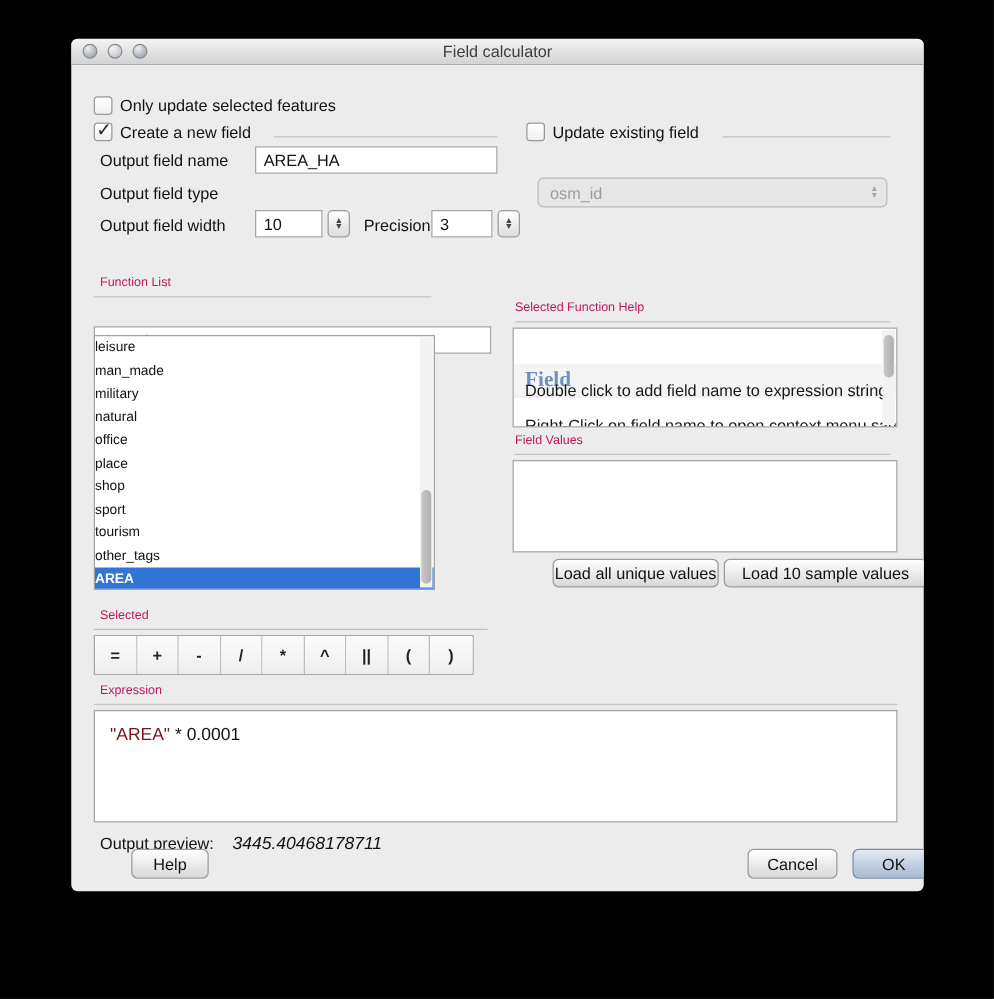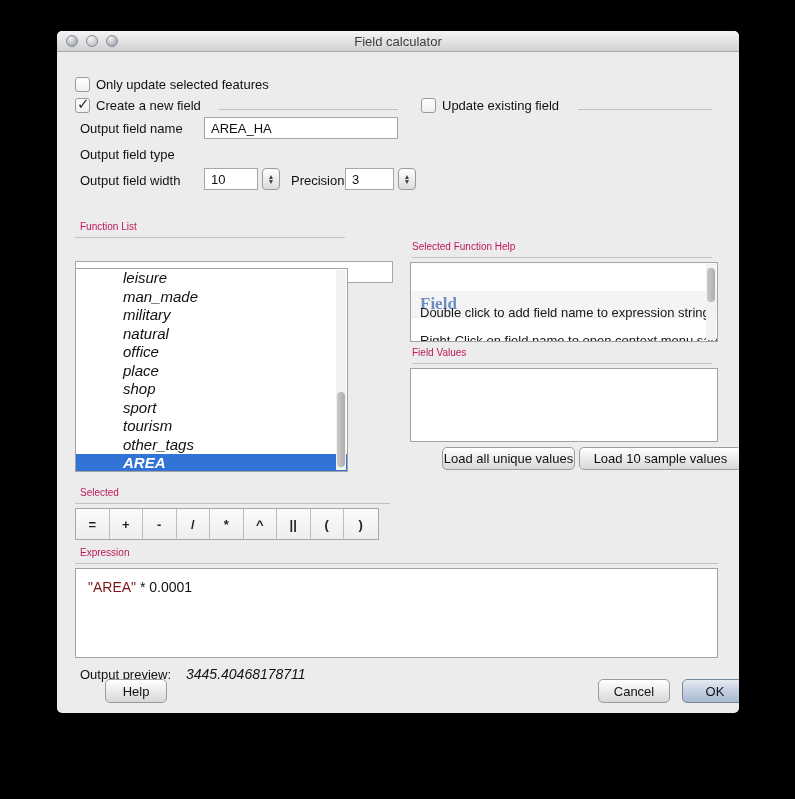--- a/index.html
+++ b/index.html
@@ -43,21 +43,21 @@
     display:flex; flex-direction:column; line-height:5px; font-size:7px; color:#444; }
   .combo.disabled { background:#e7e7e7; color:#9c9c9c; border-color:#bcbcbc; }
   .combo.disabled .arrows { color:#aaa; }
 
   .stepper { position:absolute; width:18px; height:22px; border:1px solid #9a9a9a; border-radius:4px;
     background:linear-gradient(#ffffff,#dcdcdc); display:flex; flex-direction:column;
     align-items:center; justify-content:center; line-height:5px; font-size:7px; color:#444; }
 
   .panel { position:absolute; background:#fff; border:1px solid #a3a3a3; overflow:hidden; }
 
-  .list-item { height:18.5px; line-height:18.5px; padding-left:47px; font-size:15px; color:#111;font-style:italic; }
+  .list-item { height:18.5px; line-height:18.5px; font-size:11px; color:#111; }
   .list-item.selected { background:#3273d6; color:#fff; font-weight:bold; }
 
   .scroll-track { position:absolute; top:1px; bottom:1px; right:1px; width:10px; background:#f2f2f2; }
   .scroll-thumb { position:absolute; right:1px; width:8px; border-radius:4px;
     background:linear-gradient(90deg,#c9c9c9,#aeaeae); }
 
   .help-title-row { height:27px; background:#f4f4f4; border-bottom:1px solid #ececec;
     display:flex; align-items:center; padding-left:9px;margin-top:28px; }
   .help-title-row .help-title { font-family:"Liberation Serif","DejaVu Serif",serif;
     font-weight:bold; font-size:17px; color:#6d8fbf; }
@@ -117,20 +117,27 @@
       <span>▼</span>
     </div>
 
   <span class="label" style="left:234px; top:142px;">Precision</span>
   <input class="text-input" style="left: 288px; top: 137px; width: 49px; height: 22px;" value="3">
   <div class="stepper" style="left:341px; top:137px;">
       <span>▲</span>
       <span>▼</span>
     </div>
 
+  <div class="combo disabled" style="left:373px; top:111px; width:280px; height:24px;">
+    <span>osm_id</span>
+    <span class="arrows">
+        <span>▲</span>
+        <span>▼</span>
+      </span>
+  </div>
 
   <span class="group-header" style="left:23px; top:190px;">Function List</span>
   <div class="hline" style="left:18px; top:206px; width:270px;"></div>
 
   <input class="text-input" style="left: 18px; top: 230px; width: 318px; height: 22px;" placeholder="Search">
 
   <div class="panel" style="left:18px; top:237px; width:273px; height:204px;">
     <div id="fn-list">
         <div class="list-item">leisure</div>
         <div class="list-item">man_made</div>

